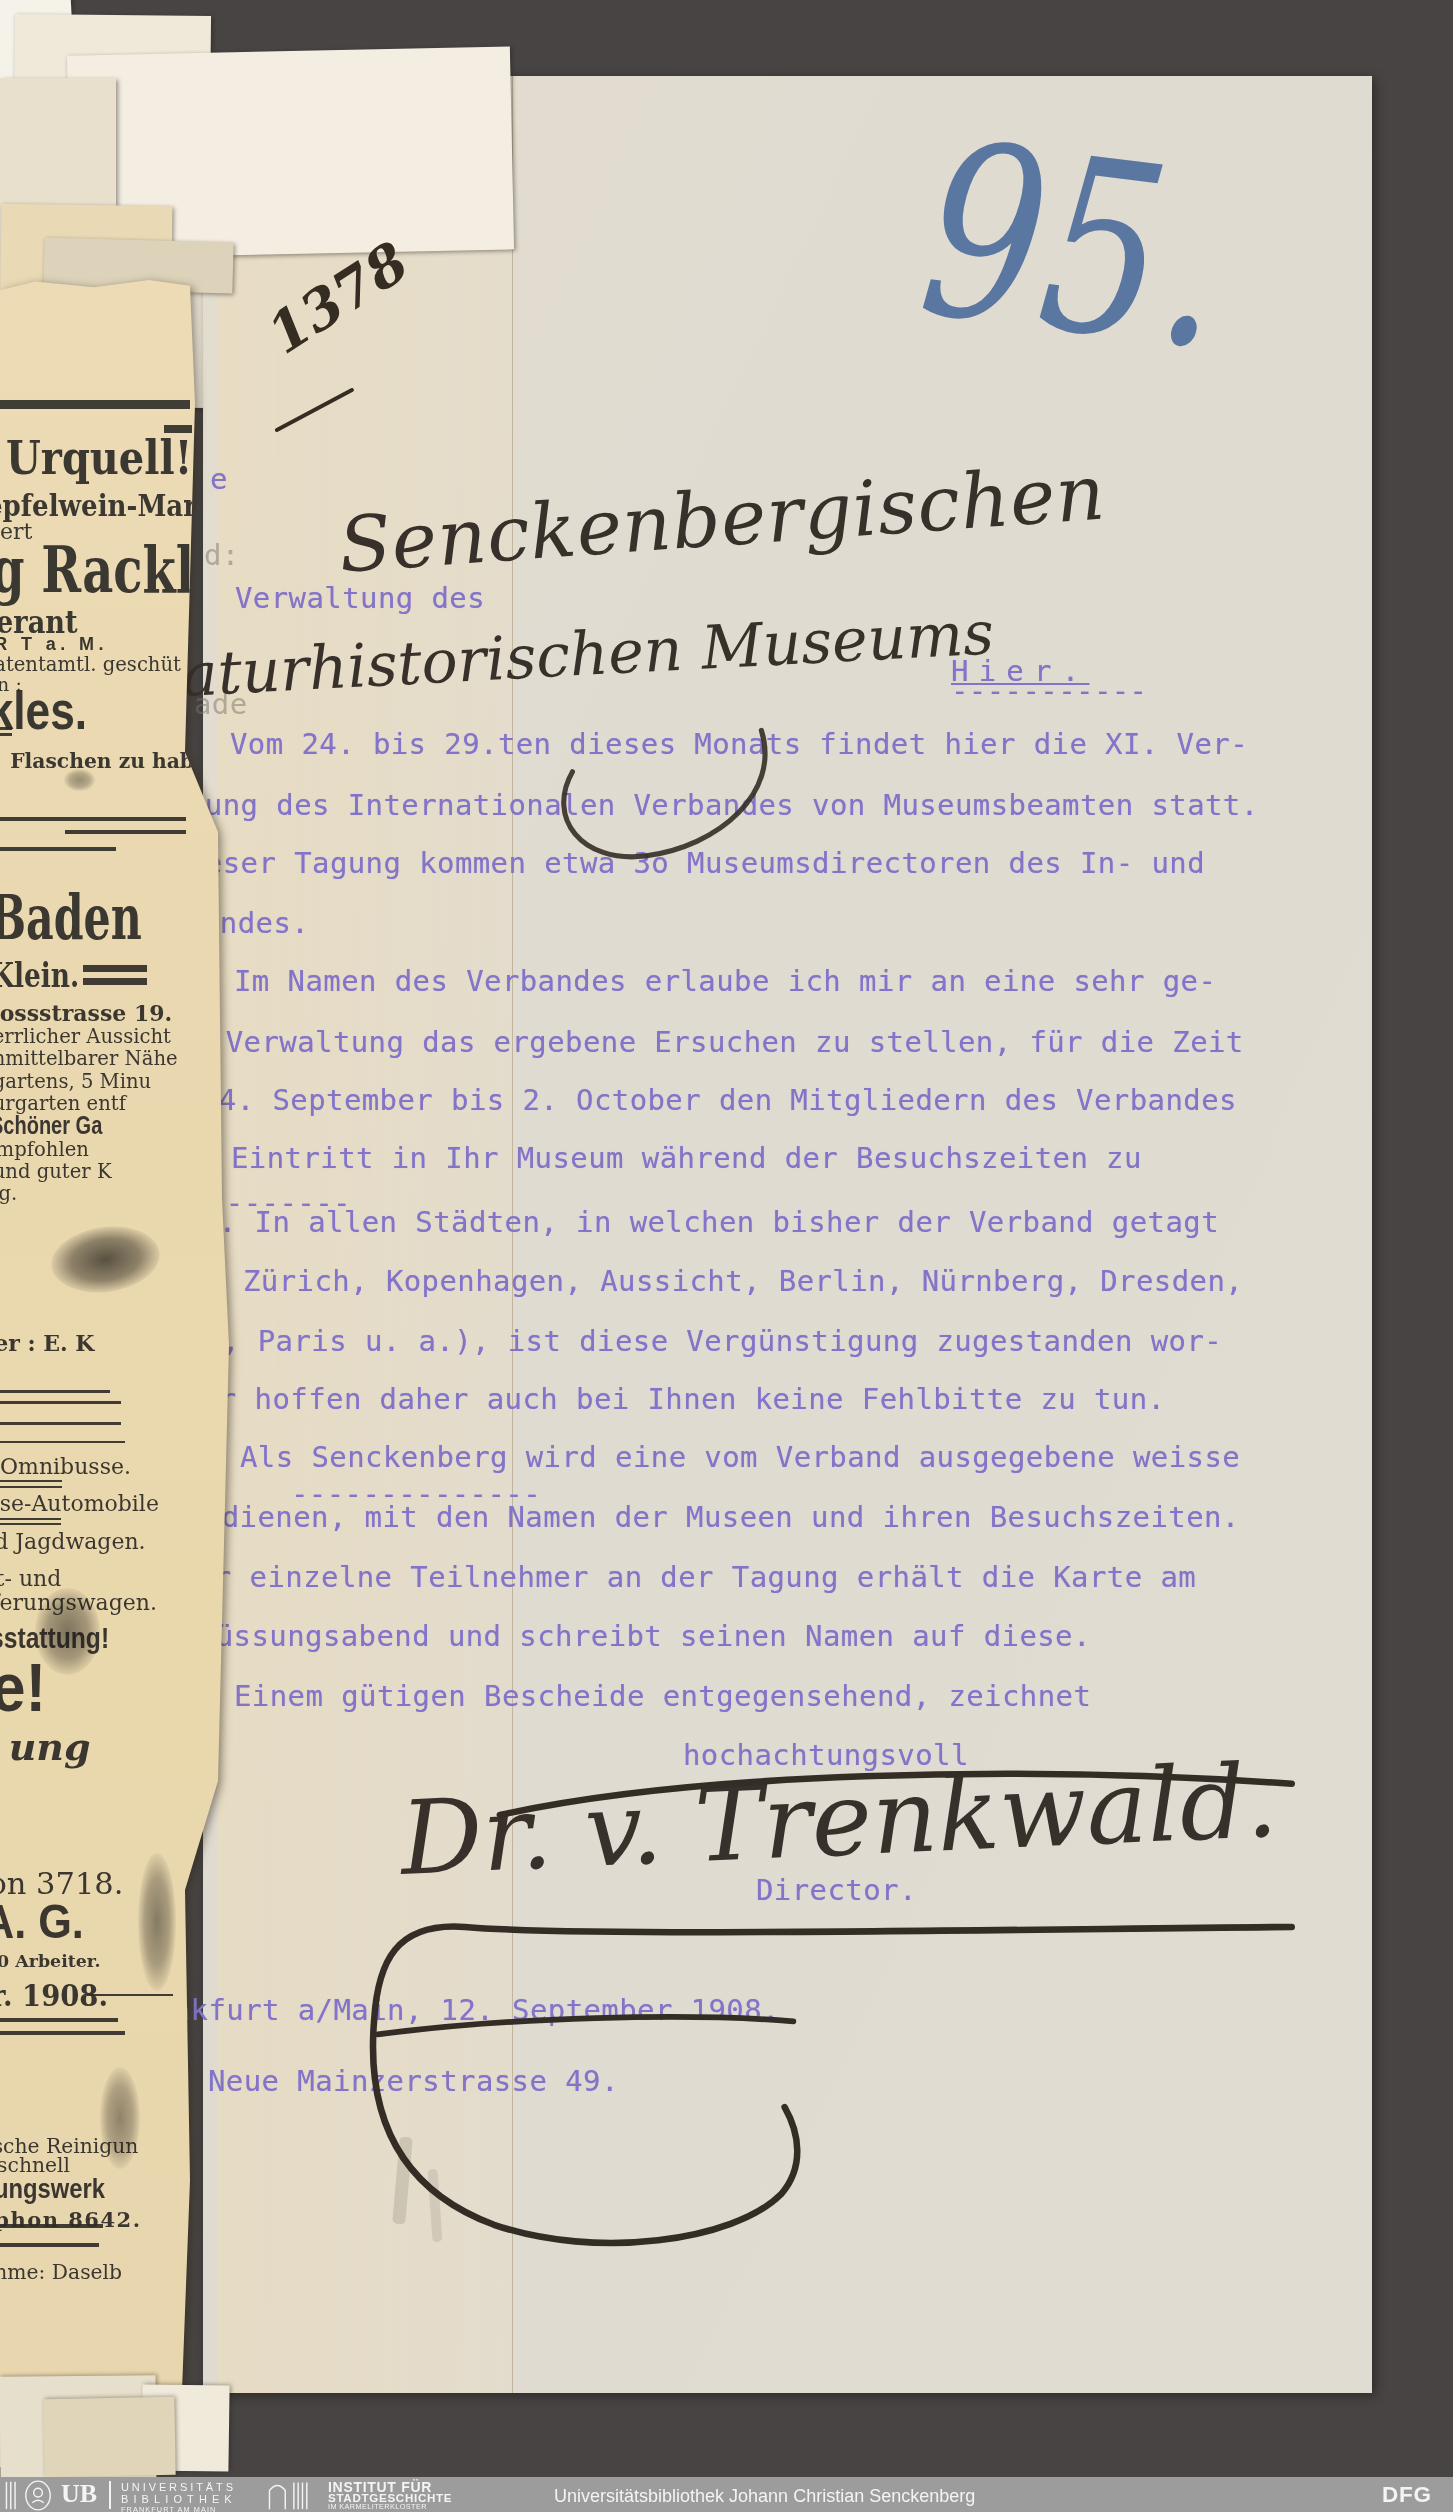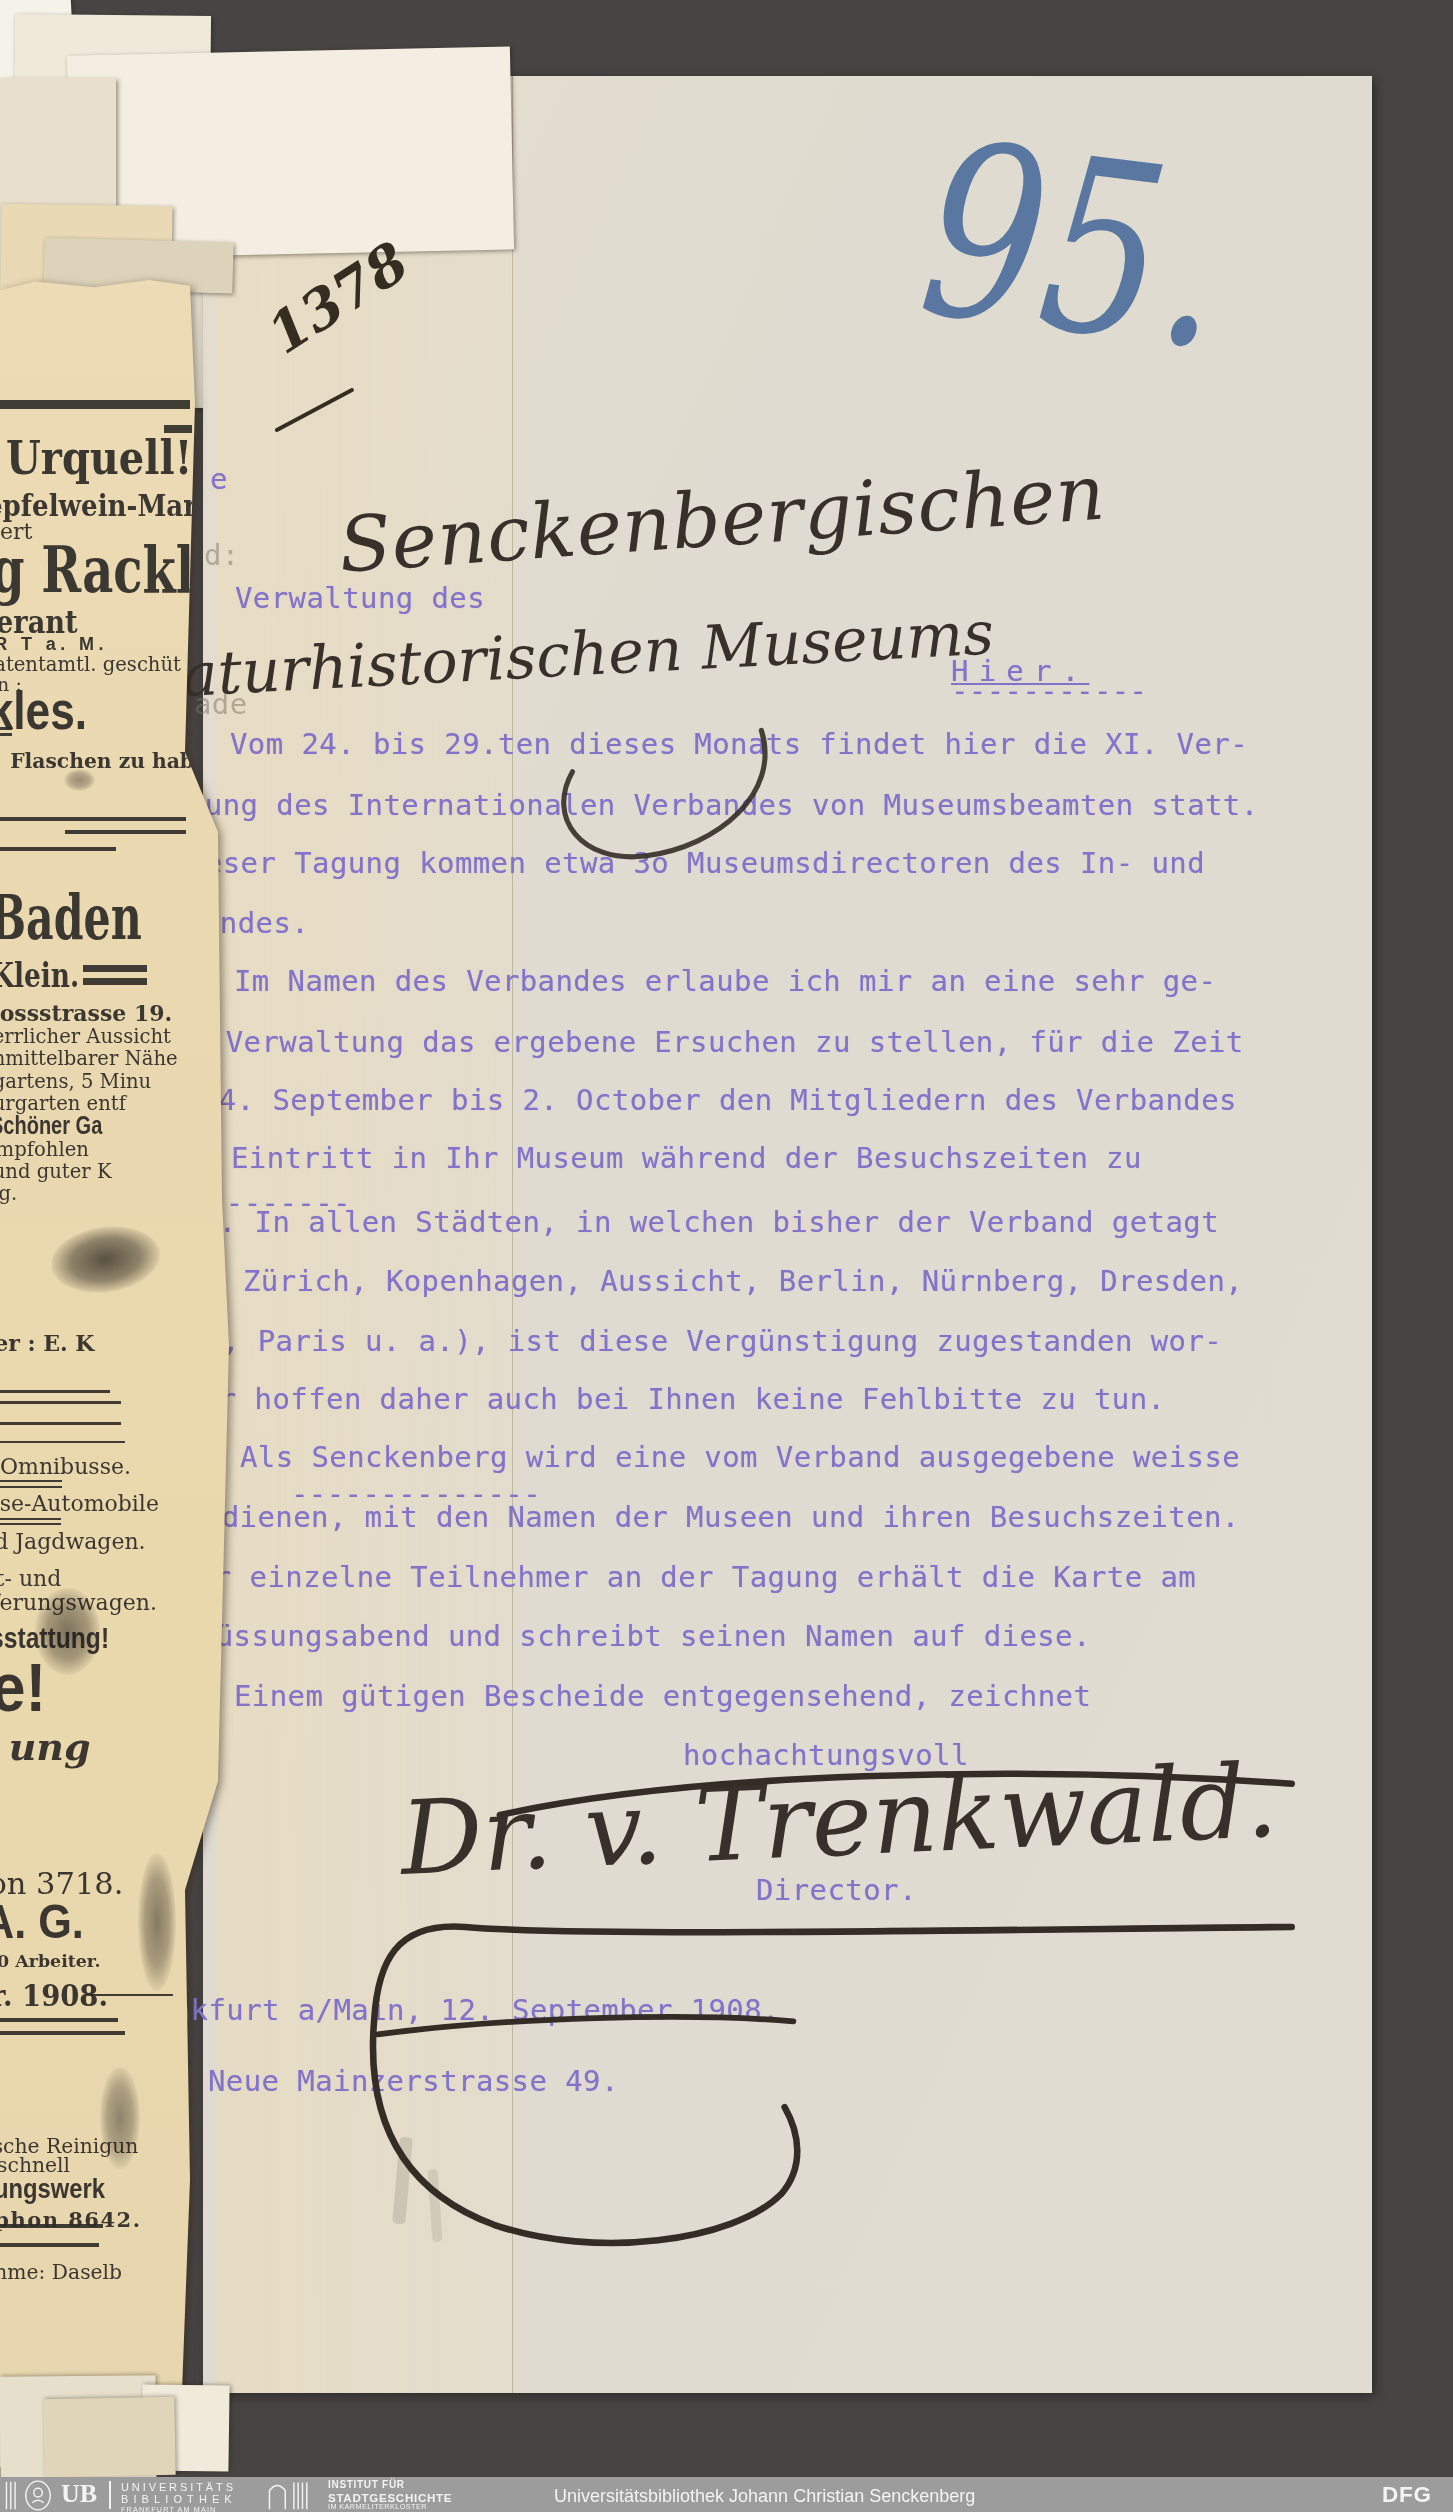--- a/index.html
+++ b/index.html
@@ -46,21 +46,21 @@
   .botpaper{position:absolute;z-index:4;box-shadow:1.5px -0.7px 4.4px rgba(30,25,20,.4);}
   
   .footer-bar{position:absolute;left:0;top:2477px;width:1453px;height:36px;background:#9c9c9c;
     z-index:10;font-family:"Liberation Sans",sans-serif;color:#f4f4f4;}
   .fb{position:absolute;white-space:pre;}
   .ub-label{left:61px;top:1.5px;font-family:"Liberation Serif",serif;font-weight:bold;font-size:26px;}
   .ub-sep{position:absolute;left:109px;top:4.4px;width:1.5px;height:28px;background:#f4f4f4;}
   .ub-l0{left:121px;top:4.4px;font-size:11px;letter-spacing:2.9px;}
   .ub-l1{left:121px;top:16px;font-size:11px;letter-spacing:5.1px;}
   .ub-l2{left:121px;top:28px;font-size:7.3px;letter-spacing:1.1px;}
-  .in-l0{left:328px;top:2.2px;font-size:10px;font-weight:bold;letter-spacing:0.7px;}
+  .in-l0{left:328px;top:2.2px;font-size:14px;font-weight:bold;letter-spacing:0.7px;}
   .in-l1{left:328px;top:14px;font-size:11.6px;font-weight:bold;letter-spacing:0.7px;}
   .in-l2{left:328px;top:25.4px;font-size:7.3px;letter-spacing:0.4px;}
   .fb-center{left:554px;top:8.7px;font-size:18px;}
   .fb-dfg{left:1382px;top:5.1px;font-size:22.5px;font-weight:bold;letter-spacing:0.7px;}
 </style>
 </head>
 <body>
 
 <div class="scene">
 

